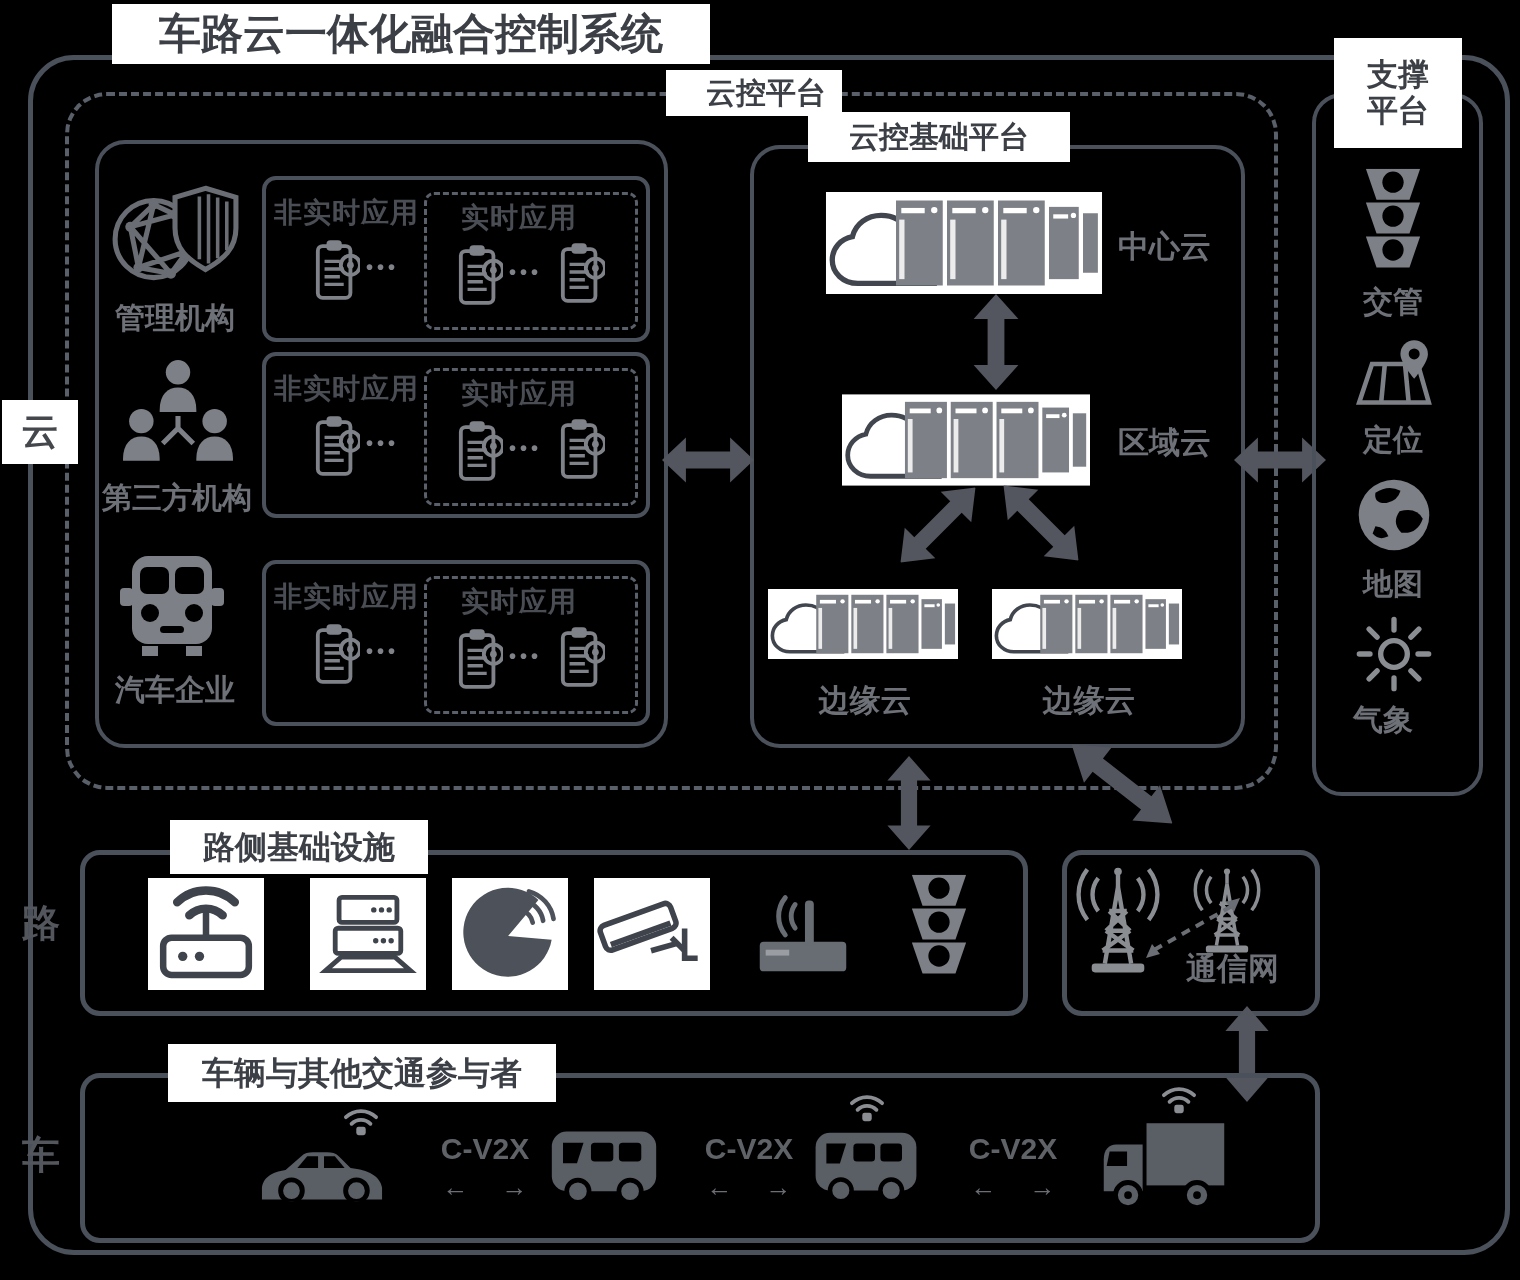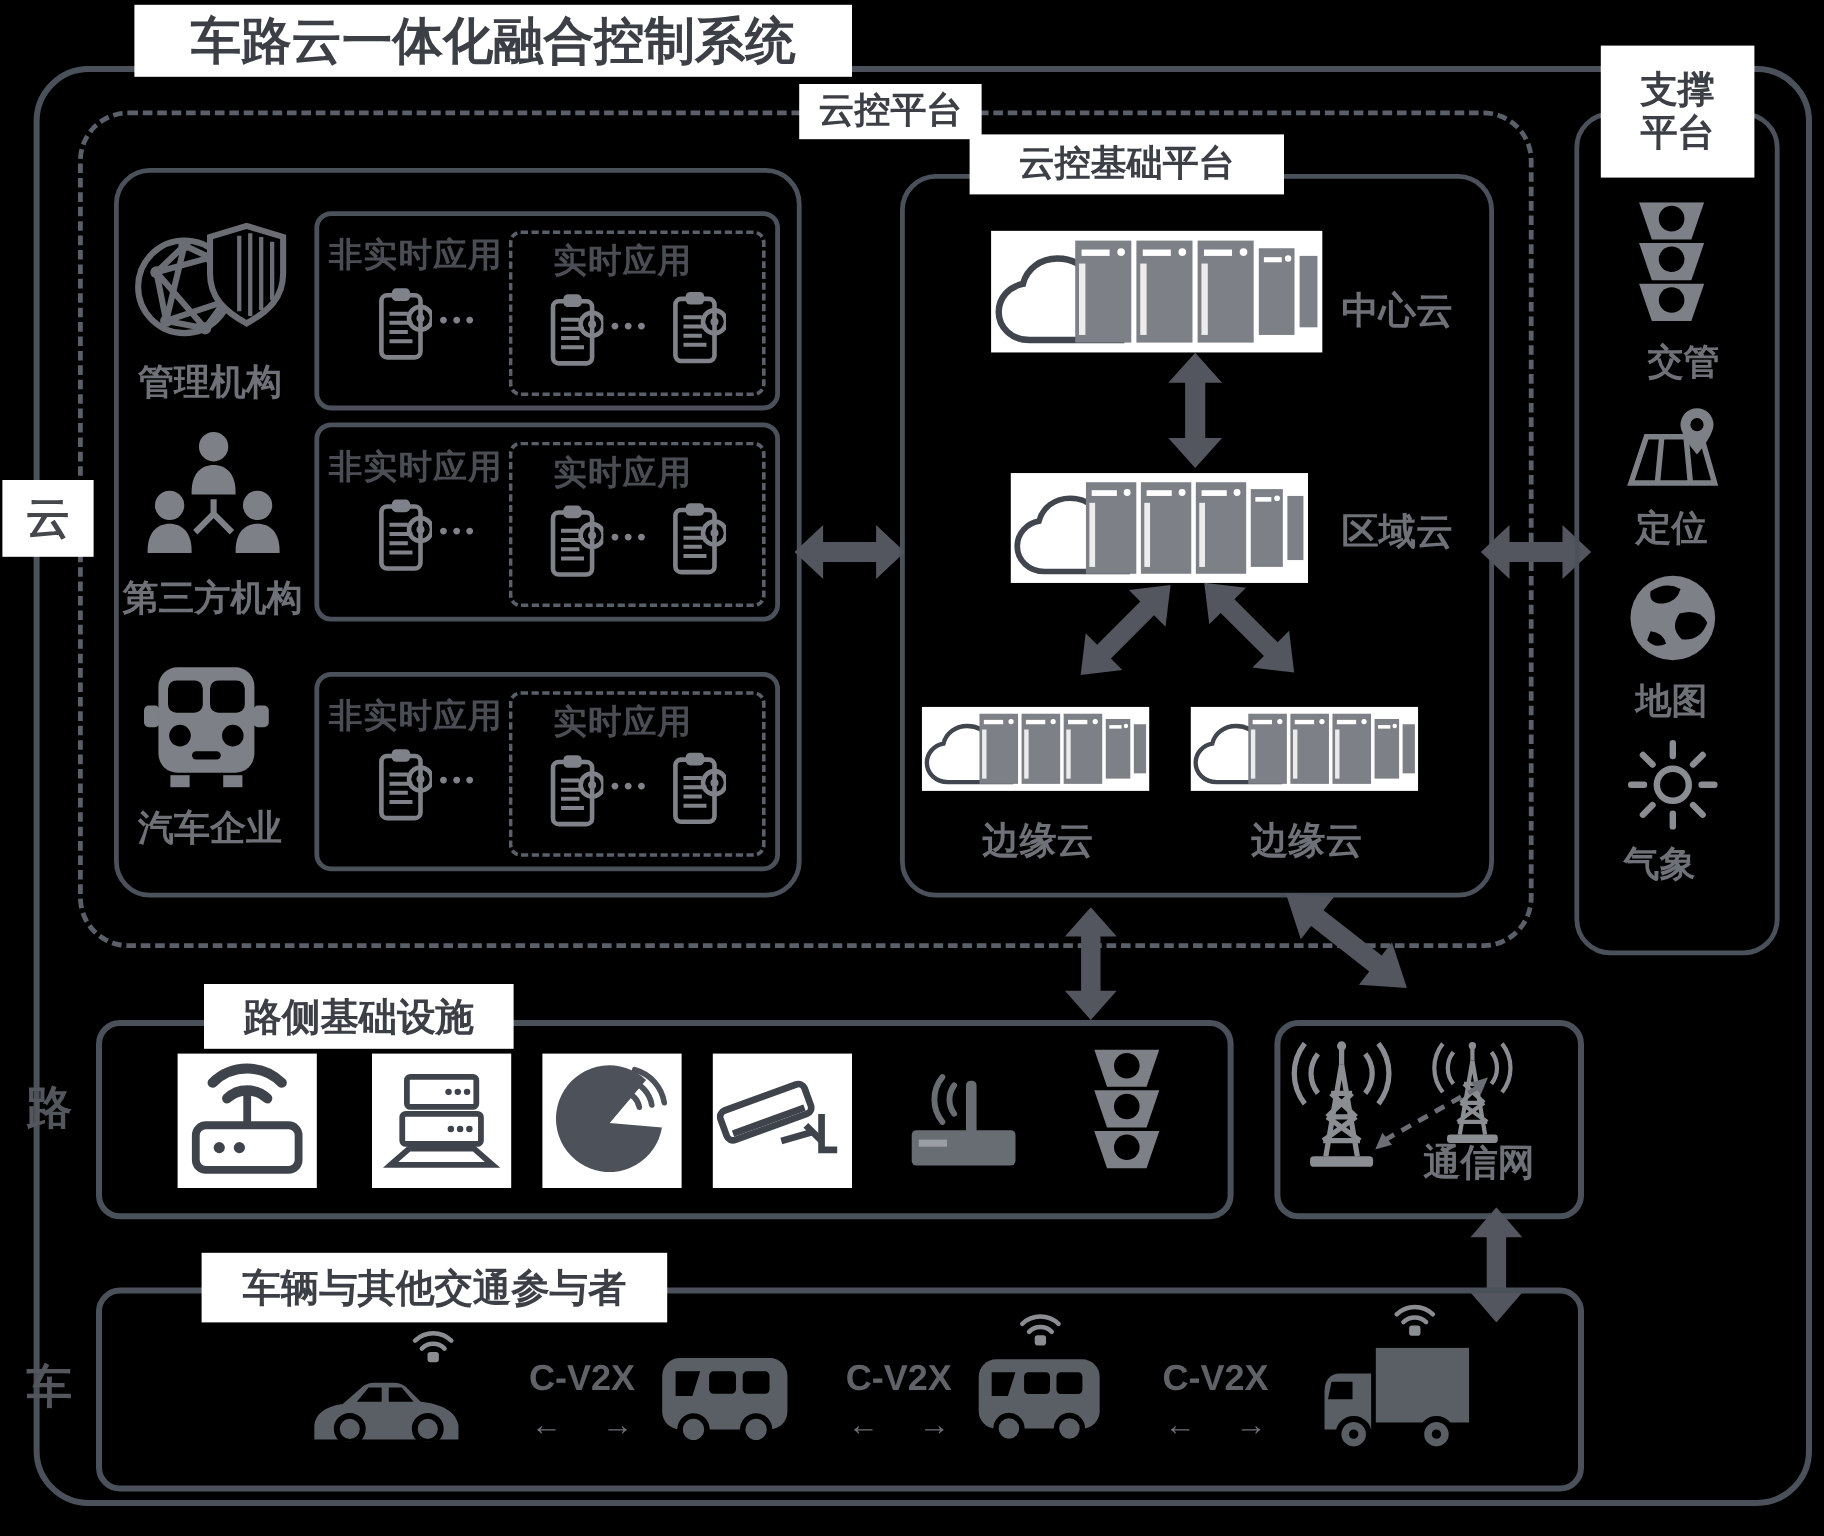--- a/index.html
+++ b/index.html
@@ -239,21 +239,21 @@
     </defs>
   </svg>
 
   <div class="box" style="left:28px;top:55px;width:1472px;height:1190px;border-radius:46px;"></div>
 
   <div class="chip" style="left:112px;top:4px;width:598px;height:60px;font-size:42px;">
     <span>车路云一体化融合控制系统</span>
   </div>
 
   <div class="dashedbox" style="left:65px;top:92px;width:1205px;height:690px;border-radius:42px;"></div>
-  <div class="chip" style="left:666px;top:70px;width:152px;height:46px;font-size:30px;">
+  <div class="chip" style="left:666px;top:70px;width:152px;height:46px;font-size:30px;padding-left:24px;">
     <span>云控平台</span>
   </div>
 
   <div class="chip" style="left:2px;top:400px;width:76px;height:64px;font-size:37px;color:#44474c;">
     <span>云</span>
   </div>
   <div class="lane" style="left:22px;top:898px;">路</div>
   <div class="lane" style="left:22px;top:1130px;">车</div>
 
   <div class="box" style="left:95px;top:140px;width:565px;height:600px;border-width:4px;border-radius:30px;"></div>
@@ -325,21 +325,21 @@
   </div>
 
   <div class="box" style="left:750px;top:145px;width:487px;height:595px;border-width:4px;border-radius:30px;"></div>
   <div class="chip" style="left:808px;top:112px;width:262px;height:50px;font-size:30px;">
     <span>云控基础平台</span>
   </div>
 
   <svg class="abs" style="left:818px;top:192px;" width="292" height="102" viewBox="0 0 260 96">
       <use href="#sym-cloudsrv"></use>
     </svg>
-  <div class="glabel" style="left:1118px;top:226px;font-size:31px;margin-top:12px;">中心云</div>
+  <div class="glabel" style="left:1118px;top:226px;font-size:31px;">中心云</div>
 
   <svg class="abs" style="left:968px;top:294px;" width="56" height="96" viewBox="0 0 60 100" preserveAspectRatio="none">
       <use href="#sym-arrow-v"></use>
     </svg>
 
   <svg class="abs" style="left:842px;top:392px;" width="248" height="96" viewBox="0 0 260 96">
       <use href="#sym-cloudsrv"></use>
     </svg>
   <div class="glabel" style="left:1118px;top:422px;font-size:31px;text-align:center;">区域云</div>
 
@@ -369,21 +369,21 @@
 
   <div class="box" style="left:1312px;top:93px;width:163px;height:695px;border-width:4px;border-radius:30px;"></div>
   <div class="chip" style="left:1334px;top:38px;width:128px;height:110px;font-size:31px;flex-direction:column;">
     <span>支撑</span>
     <span>平台</span>
   </div>
 
   <svg class="abs" style="left:1362px;top:168px;" width="62" height="102" viewBox="0 0 64 104">
       <use href="#sym-trafficlight"></use>
     </svg>
-  <div class="glabel" style="left:1353px;top:282px;width:80px;text-align:right;font-size:30px;">交管</div>
+  <div class="glabel" style="left:1353px;top:282px;width:80px;text-align:center;font-size:30px;">交管</div>
 
   <svg class="abs" style="left:1350px;top:338px;" width="88" height="74" viewBox="0 0 96 80">
       <use href="#sym-mappin"></use>
     </svg>
   <div class="glabel" style="left:1353px;top:420px;width:80px;text-align:center;font-size:30px;">定位</div>
 
   <svg class="abs" style="left:1355px;top:476px;" width="78" height="78" viewBox="0 0 84 84">
       <use href="#sym-globe"></use>
     </svg>
   <div class="glabel" style="left:1353px;top:564px;width:80px;text-align:center;font-size:30px;">地图</div>

